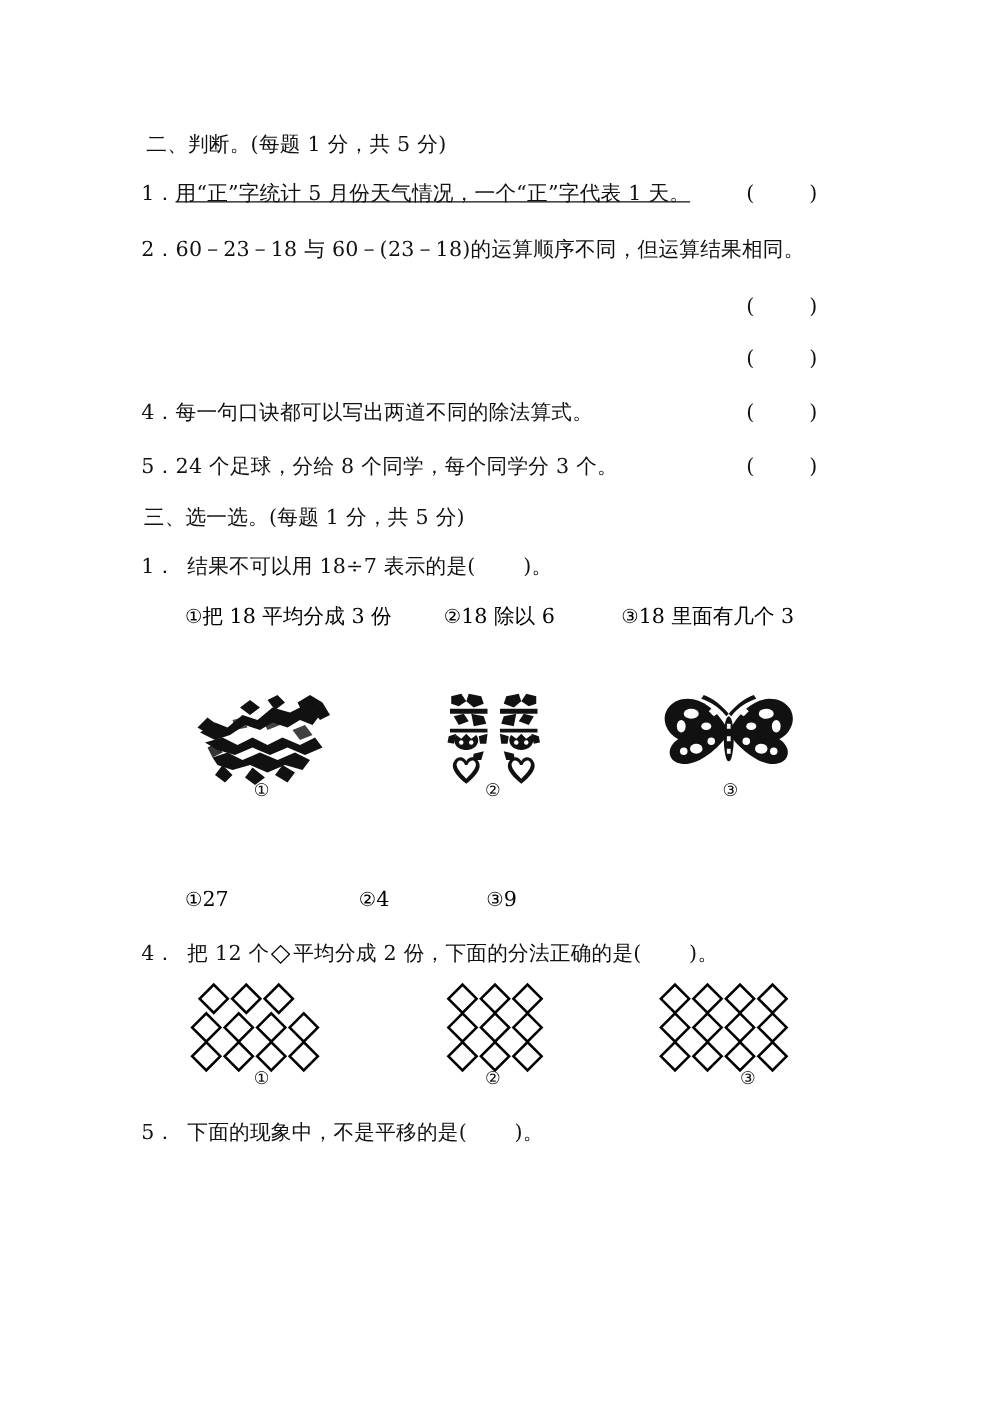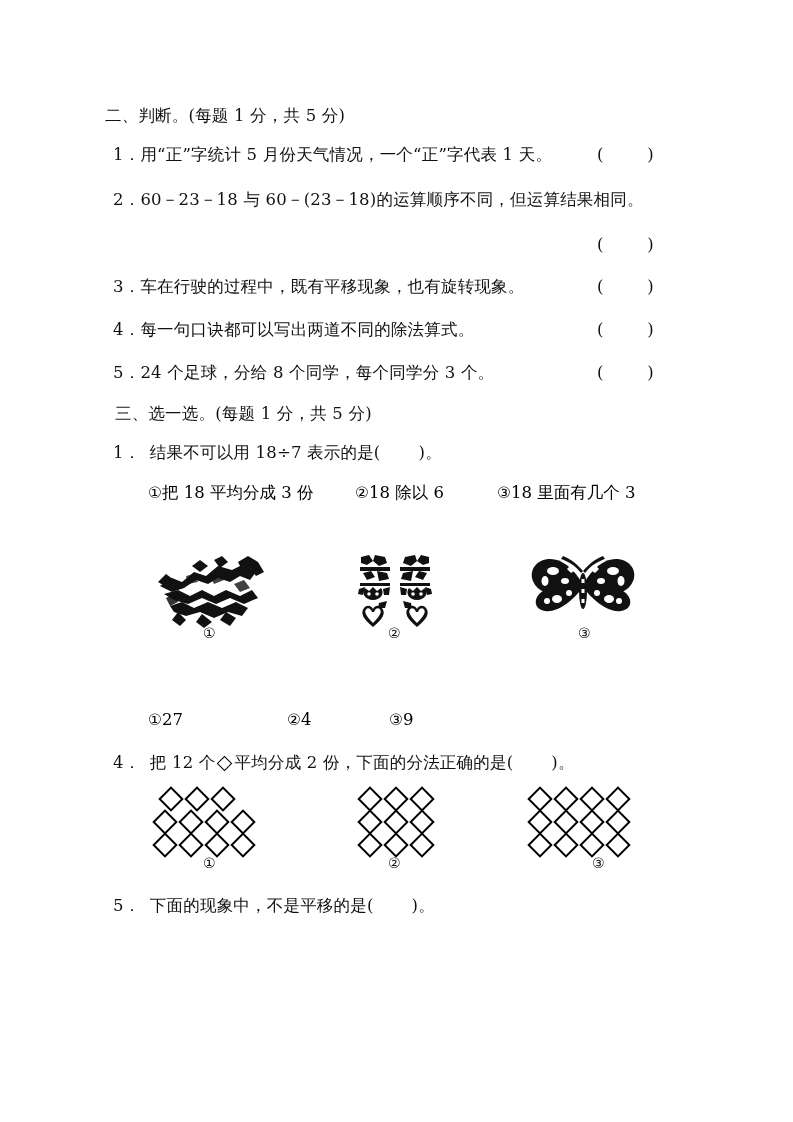--- a/index.html
+++ b/index.html
@@ -90,43 +90,40 @@
     box-sizing: border-box;
     vertical-align: -1px;
     margin: 0 5px 0 3px;
   }
 </style>
 </head>
 <body>
 
 <div class="page">
 
-  <div class="line section-head" style="left:105px; top:106px;">二、判断。(每题 1 分，共 5 分)</div>
-
-  <div class="line" style="left:113px; top:145px;">
+  <div class="line section-head" style="left:117px; top:106px;">二、判断。(每题 1 分，共 5 分)</div>
+
+  <div class="line" style="left:113px; top:145px;text-decoration:underline;">
     <span class="qnum">1．</span><span>用“正”字统计 5 月份天气情况，一个“正”字代表 1 天。</span>
   </div>
   <div class="line" style="left:597px; top:145px;">
     <span class="paren">(</span>
     <span style="display:inline-block;width:33px;"></span>
     <span class="paren">)</span>
   </div>
 
   <div class="line" style="left:113px; top:190px;">
     <span class="qnum">2．</span><span>60－23－18 与 60－(23－18)的运算顺序不同，但运算结果相同。</span>
   </div>
   <div class="line" style="left:597px; top:235px;">
     <span class="paren">(</span>
     <span style="display:inline-block;width:33px;"></span>
     <span class="paren">)</span>
   </div>
 
-  <div class="line" style="left:113px; top:277px;">
-    <span class="qnum">3．</span><span>车在行驶的过程中，既有平移现象，也有旋转现象。</span>
-  </div>
   <div class="line" style="left:597px; top:277px;">
     <span class="paren">(</span>
     <span style="display:inline-block;width:33px;"></span>
     <span class="paren">)</span>
   </div>
 
   <div class="line" style="left:113px; top:320px;">
     <span class="qnum">4．</span><span>每一句口诀都可以写出两道不同的除法算式。</span>
   </div>
   <div class="line" style="left:597px; top:320px;">

